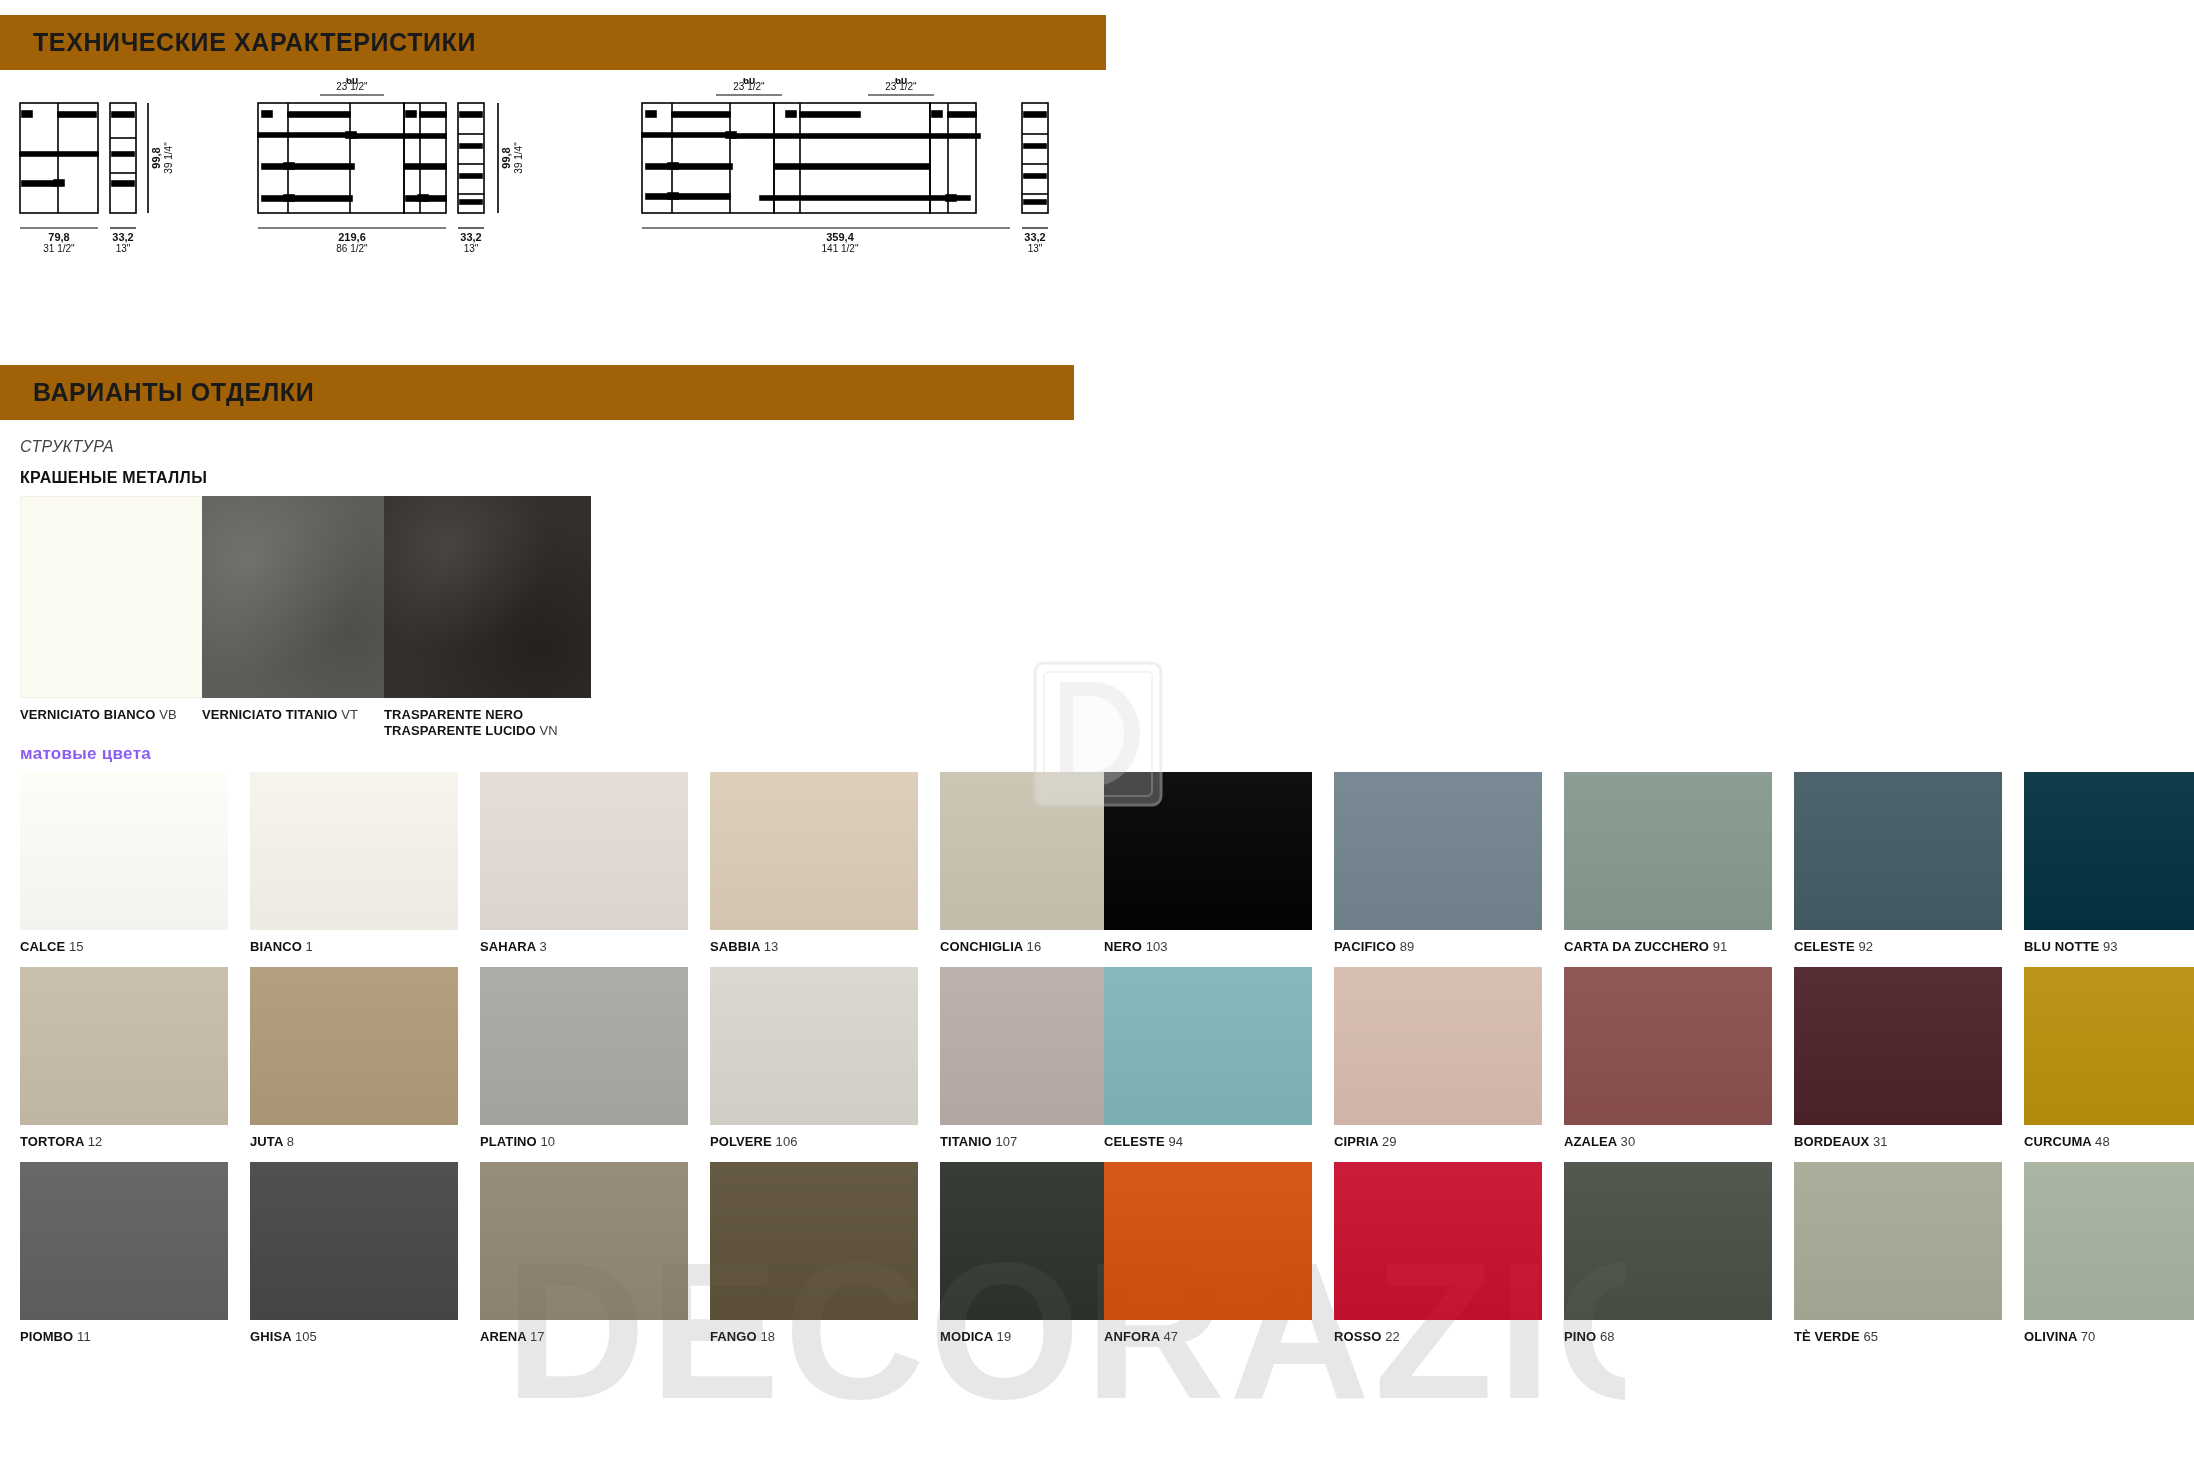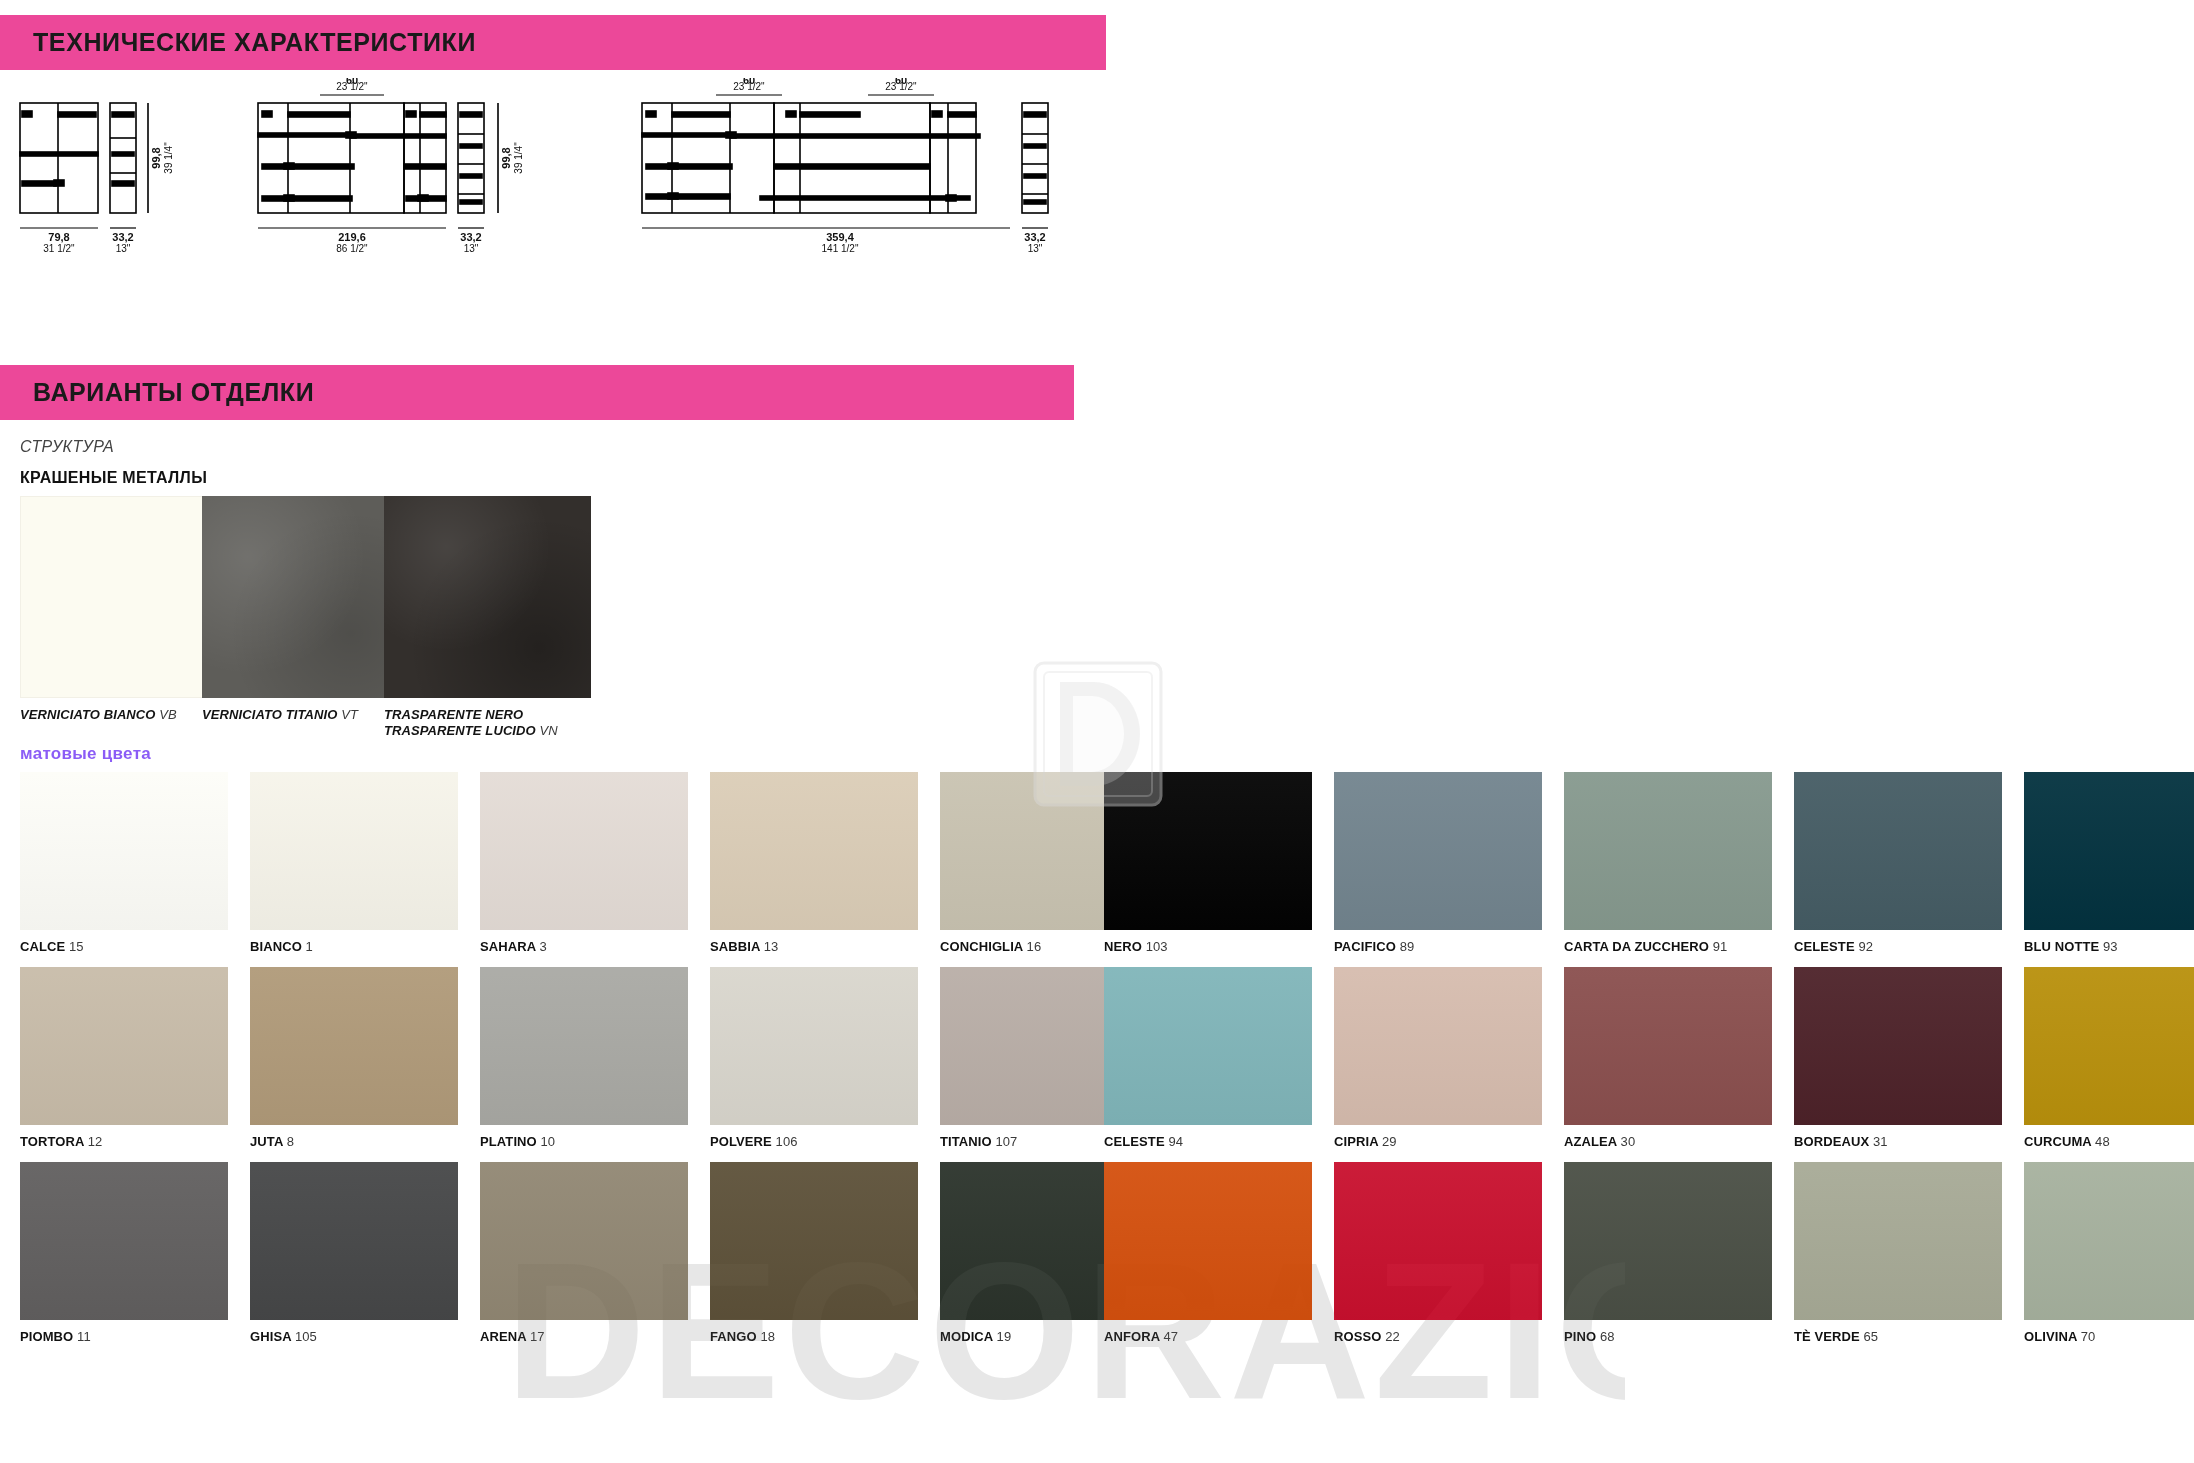--- a/index.html
+++ b/index.html
@@ -13,21 +13,21 @@
     width: 2194px;
     height: 1463px;
     background: #ffffff;
     overflow: hidden;
   }
 
   
   .section-bar {
     position: absolute;
     left: 0;
-    background: #ec4899;
+    background: #a16207;
     display: flex;
     align-items: center;
   }
   .section-bar .title {
     font-size: 25px;
     font-weight: bold;
     letter-spacing: 0.6px;
     color: #1a1a1a;
     padding-left: 33px;
     white-space: nowrap;
@@ -69,21 +69,21 @@
     letter-spacing: 0.3px;
   }
 
   
   .struct-row {
     position: absolute;
     left: 20px; top: 496px;
     display: flex;
     gap: 0;
   }
-  .struct-cell { width: 176px; margin-right: 0; font-style: italic; }
+  .struct-cell { width: 176px; margin-right: 0; }
   .struct-cell + .struct-cell { margin-left: 6px; }
   .struct-chip {
     width: 207px; height: 202px;
     position: relative;
     overflow: hidden;
   }
   .struct-caption {
     font-size: 13px;
     font-weight: bold;
     color: #141414;

